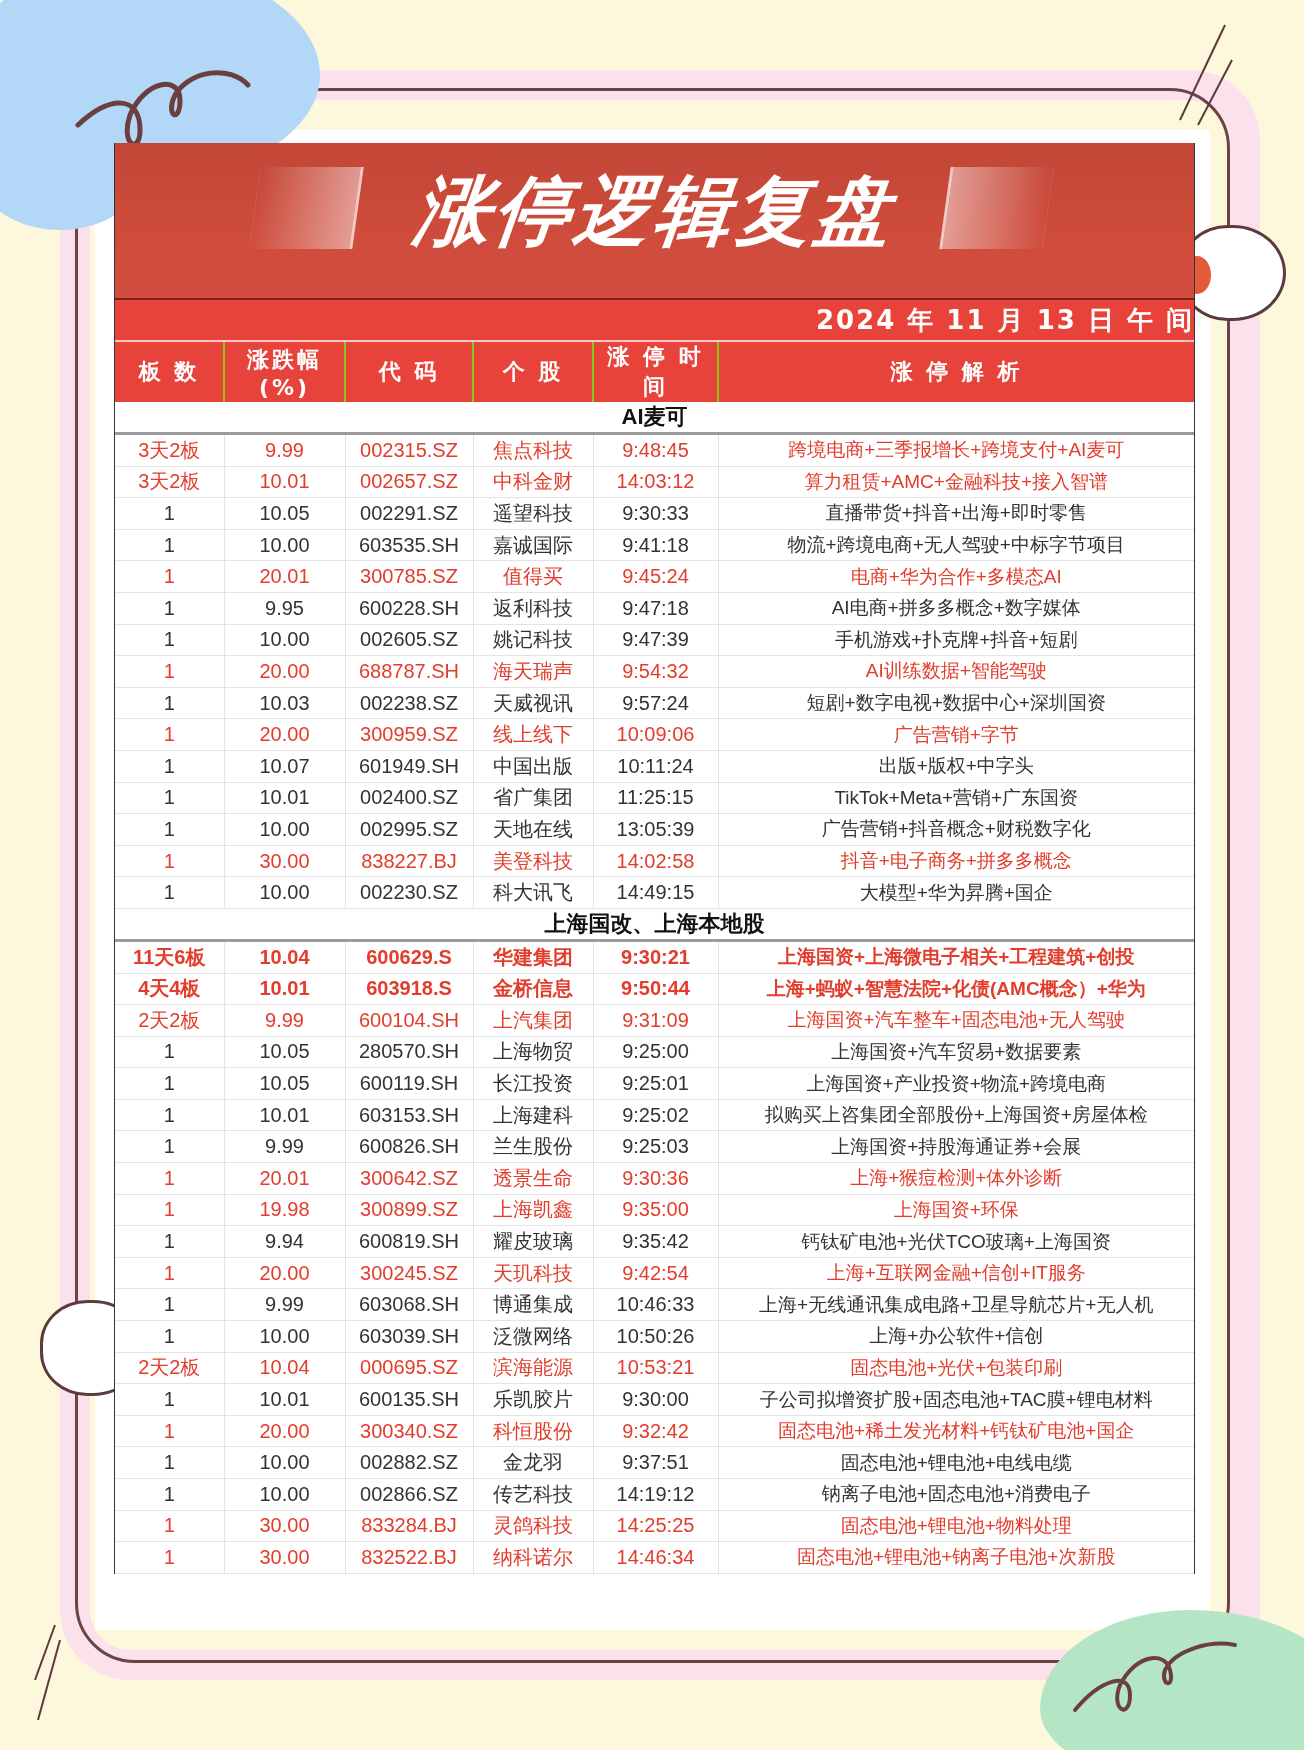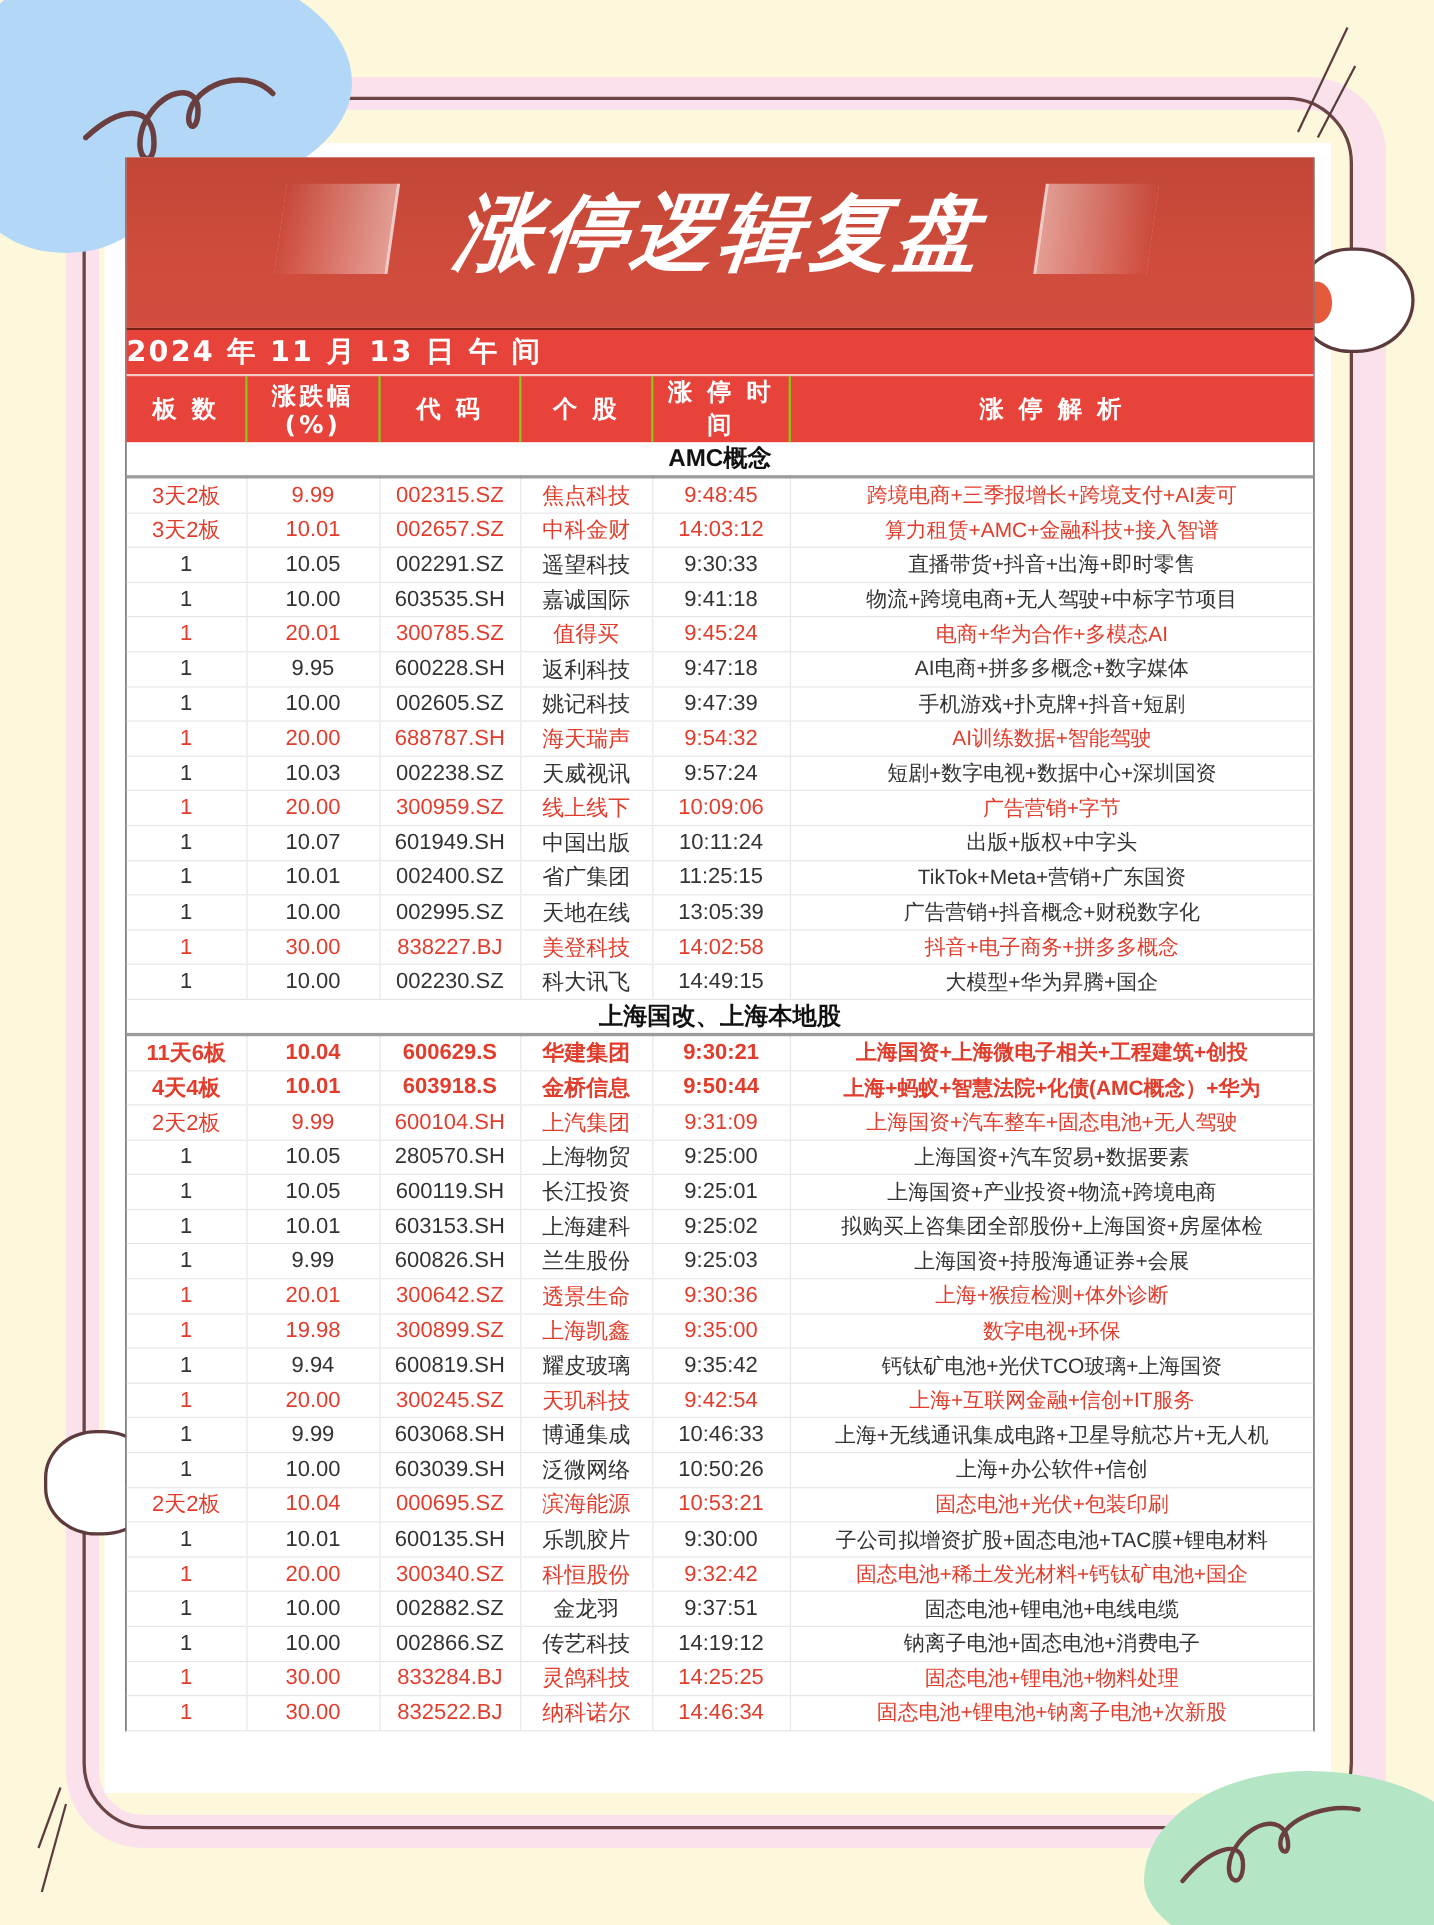--- a/index.html
+++ b/index.html
@@ -56,21 +56,21 @@
   }
   .banner .slash.left { left: 140px; border-right: 3px solid rgba(255,255,255,0.7); }
   .banner .slash.right { left: 830px; border-left: 3px solid rgba(255,255,255,0.7);
     background: linear-gradient(90deg, rgba(255,255,255,0.45) 0%, rgba(255,255,255,0) 100%); }
   .banner .title {
     position: absolute; left: 0; right: 0; top: 18px; text-align: center;
     color: #fff; font-size: 76px; font-weight: 900; letter-spacing: 4px;
     font-style: italic; transform: skewX(-6deg);
   }
   .datebar {
-    height: 40px; background: #e8433a; color: #fff; text-align: left;
+    height: 40px; background: #e8433a; color: #fff; text-align: right;
     font-size: 26px; font-weight: bold; line-height: 40px; letter-spacing: 2px;
     border-bottom: 2px solid #f6c9c4;
   }
   table { border-collapse: collapse; width: 100%; table-layout: fixed; }
   th {
     background: #e8433a; color: #fff; font-size: 22px; font-weight: bold;
     height: 35px; border-left: 2px solid #84cc16; letter-spacing: 3px; padding: 0;
   }
   th:first-child { border-left: none; }
   td {
@@ -138,21 +138,21 @@
         <th>板 数</th>
         <th>涨跌幅(%)</th>
         <th>代 码</th>
         <th>个 股</th>
         <th>涨 停 时 间</th>
         <th>涨 停 解 析</th>
       </tr>
     </thead>
     <tbody id="tbody">
         <tr class="section">
-          <td colspan="6">AMC概念</td>
+          <td colspan="6">AI麦可</td>
         </tr>
         <tr class="red">
           <td>3天2板</td>
           <td>9.99</td>
           <td>002315.SZ</td>
           <td>焦点科技</td>
           <td>9:48:45</td>
           <td class="analysis">跨境电商+三季报增长+跨境支付+AI麦可</td>
         </tr>
         <tr class="red">
@@ -333,21 +333,21 @@
           <td>透景生命</td>
           <td>9:30:36</td>
           <td class="analysis">上海+猴痘检测+体外诊断</td>
         </tr>
         <tr class="red">
           <td>1</td>
           <td>19.98</td>
           <td>300899.SZ</td>
           <td>上海凯鑫</td>
           <td>9:35:00</td>
-          <td class="analysis">数字电视+环保</td>
+          <td class="analysis">上海国资+环保</td>
         </tr>
         <tr class="normal">
           <td>1</td>
           <td>9.94</td>
           <td>600819.SH</td>
           <td>耀皮玻璃</td>
           <td>9:35:42</td>
           <td class="analysis">钙钛矿电池+光伏TCO玻璃+上海国资</td>
         </tr>
         <tr class="red">

